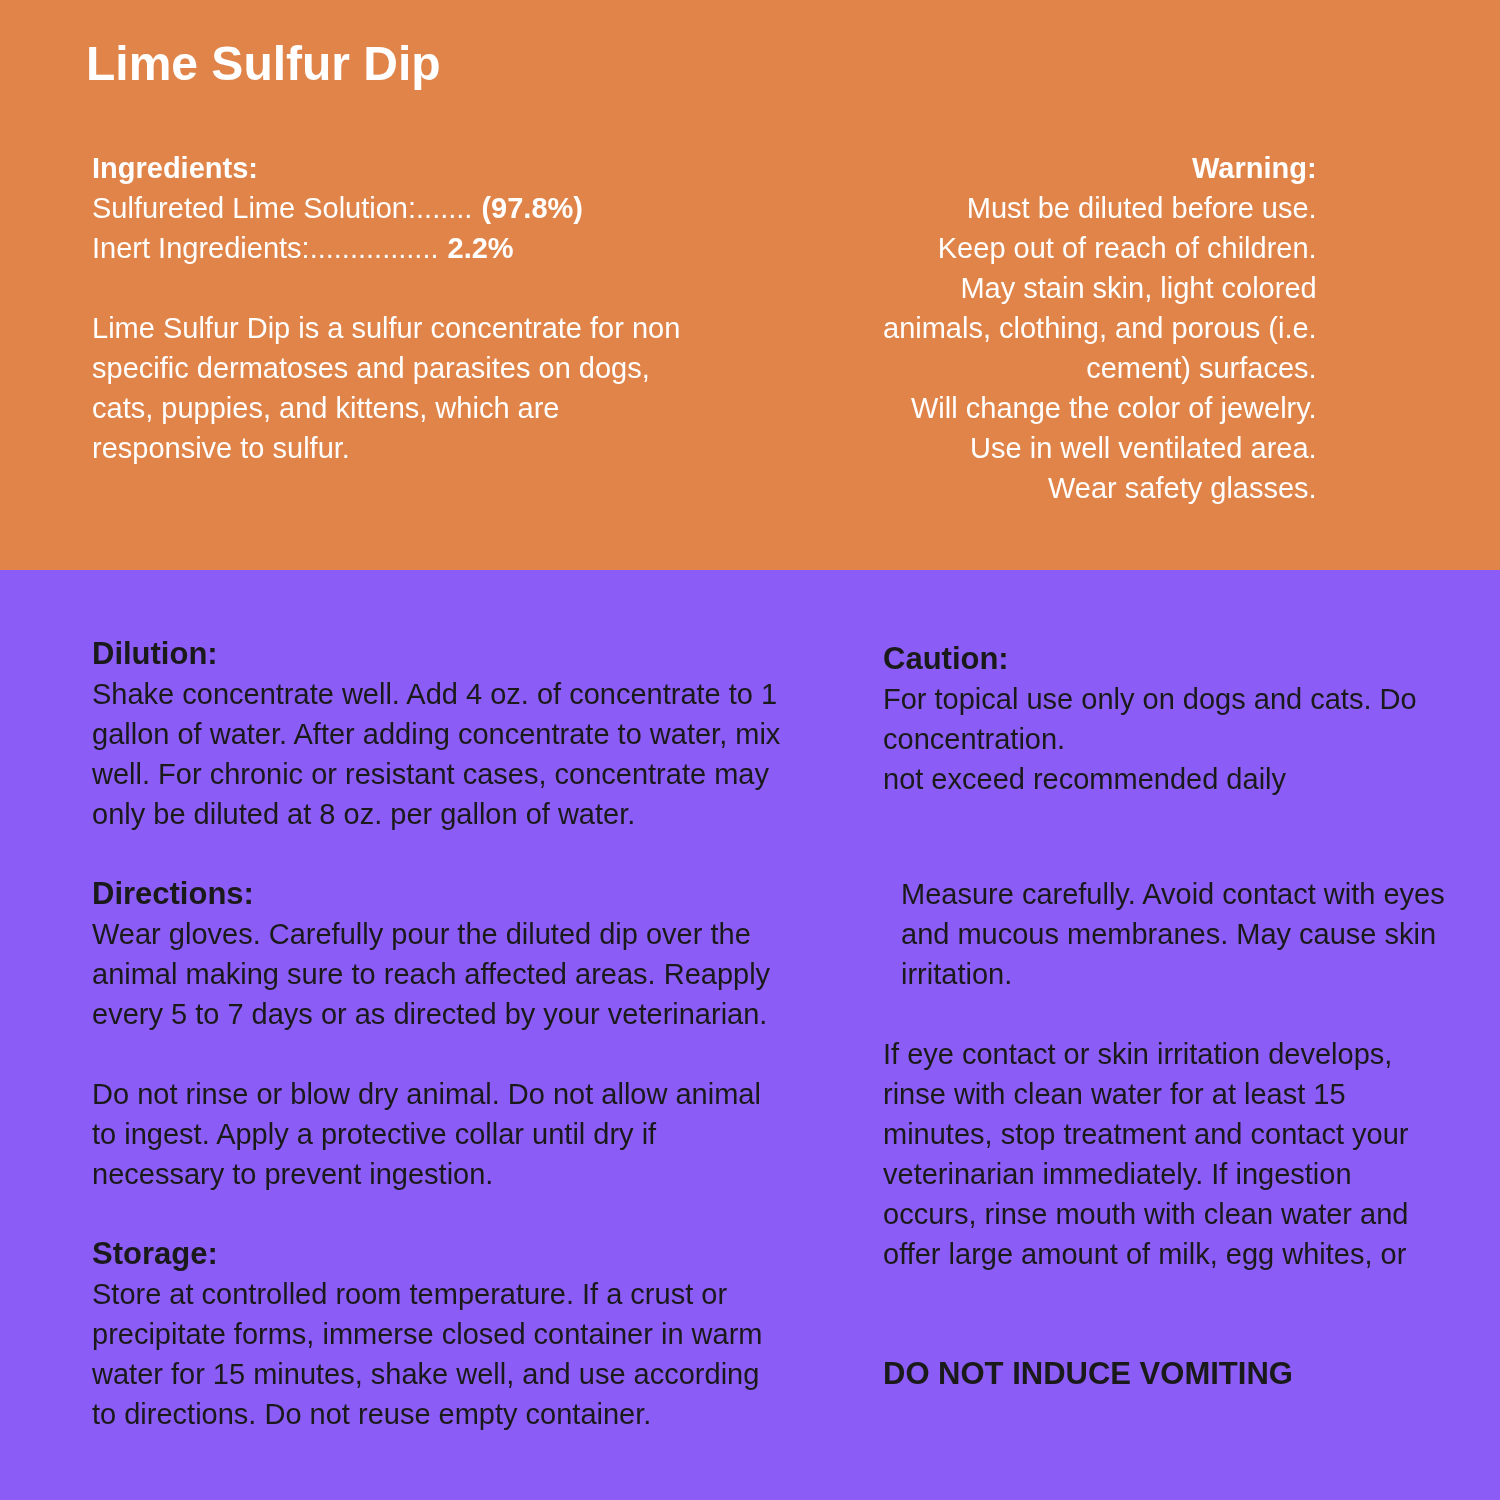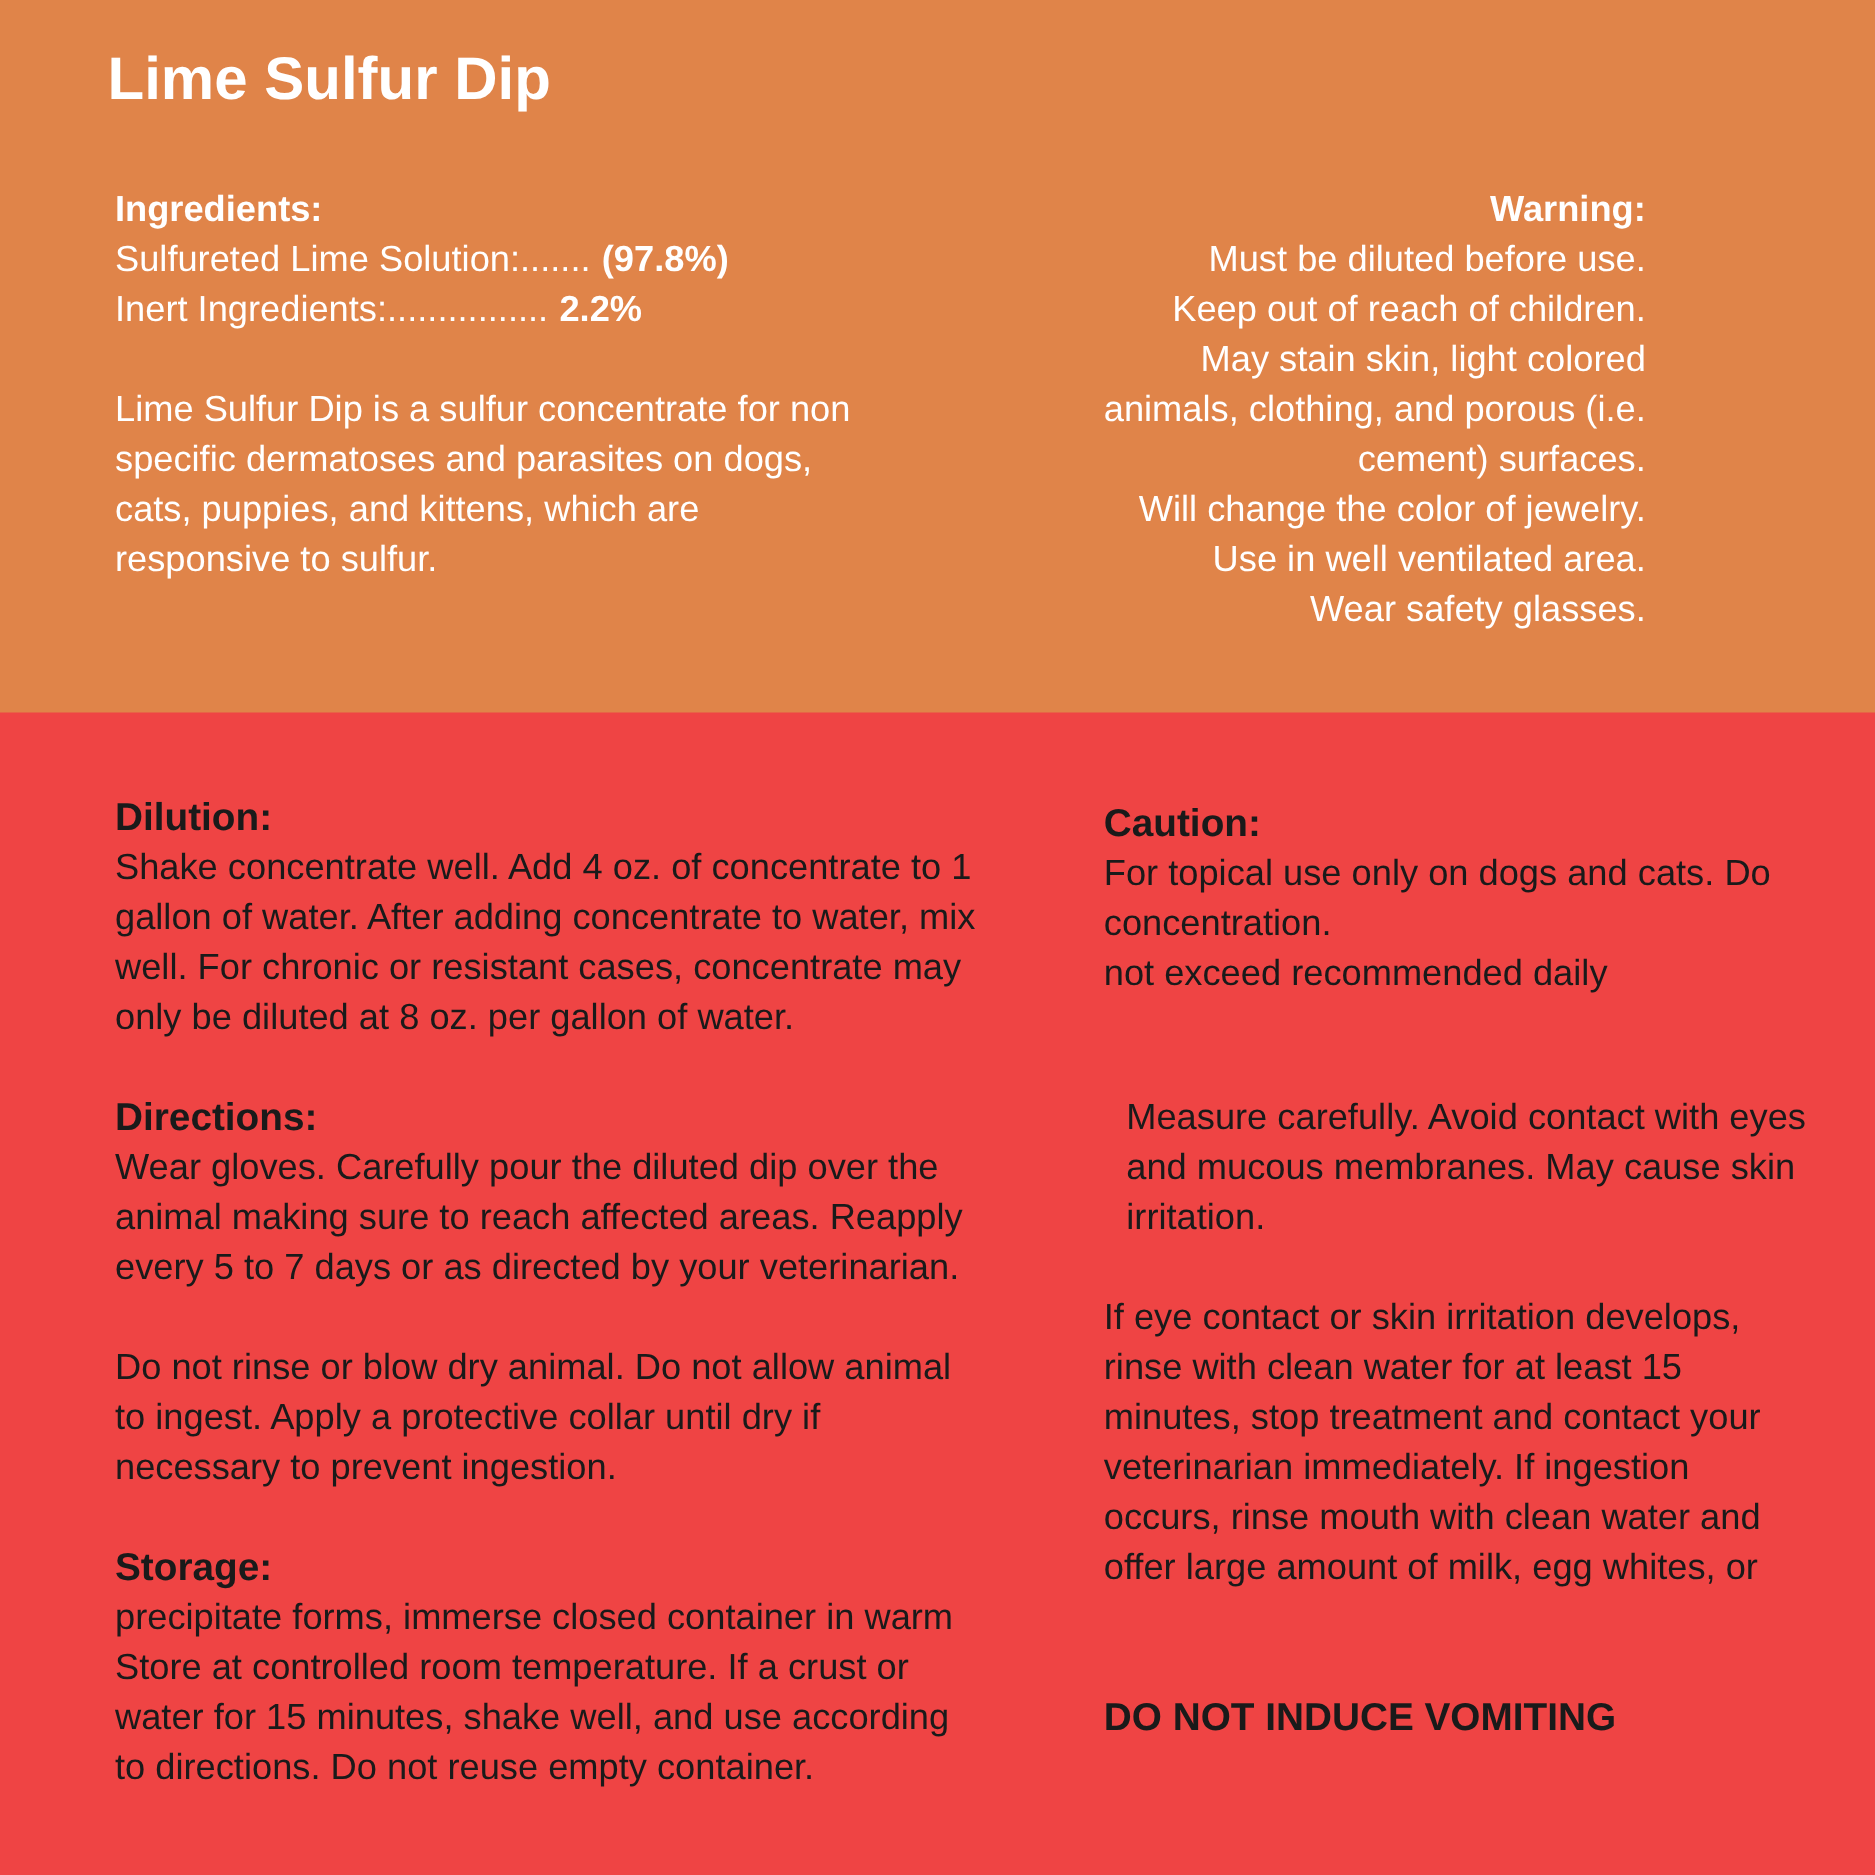--- a/index.html
+++ b/index.html
@@ -2,21 +2,21 @@
 <html><head>
 <meta charset="utf-8">
 <style>
   html, body { margin: 0; padding: 0; }
   body {
     width: 1500px; height: 1500px;
     background: #ffffff;
     font-family: "Liberation Sans", "DejaVu Sans", sans-serif;
     color: #1a1a1a;
   }
-  .page { position: relative; width: 1500px; height: 1500px; overflow: hidden; background: #ef4444; }
+  .page { position: relative; width: 1500px; height: 1500px; overflow: hidden; background: #8b5cf6; }
   .band { position: absolute; left: 0; top: 0; width: 1500px; height: 570px; background: #E08449; }
   .block { position: absolute; }
   .white { color: #ffffff; }
   .title { font-size: 48px; font-weight: bold; line-height: 56px; white-space: pre; }
   .ln { white-space: pre; font-size: 29px; line-height: 40px; }
   .hd-sm { white-space: pre; font-size: 29px; line-height: 40px; font-weight: bold; }
   .hd-lg { white-space: pre; font-size: 31px; line-height: 40px; font-weight: bold; }
   .val { font-weight: bold; margin-left: 9px; }
   .bold-line { white-space: pre; font-size: 31px; line-height: 40px; font-weight: bold; }
 </style>
@@ -80,22 +80,22 @@
     <div>
         <div class="ln">Do not rinse or blow dry animal. Do not allow animal</div>
         <div class="ln">to ingest. Apply a protective collar until dry if</div>
         <div class="ln">necessary to prevent ingestion.</div>
       </div>
   </div>
 
   <div class="block" style="left:92px; top:1234px;">
     <div class="hd-lg">Storage:</div>
     <div>
+        <div class="ln">Store at controlled room temperature. If a crust or</div>
         <div class="ln">precipitate forms, immerse closed container in warm</div>
-        <div class="ln">Store at controlled room temperature. If a crust or</div>
         <div class="ln">water for 15 minutes, shake well, and use according</div>
         <div class="ln">to directions. Do not reuse empty container.</div>
       </div>
   </div>
 
   <div class="block" style="left:883px; top:639px;">
     <div class="hd-lg">Caution:</div>
     <div>
         <div class="ln">For topical use only on dogs and cats. Do</div>
         <div class="ln">concentration.</div>

